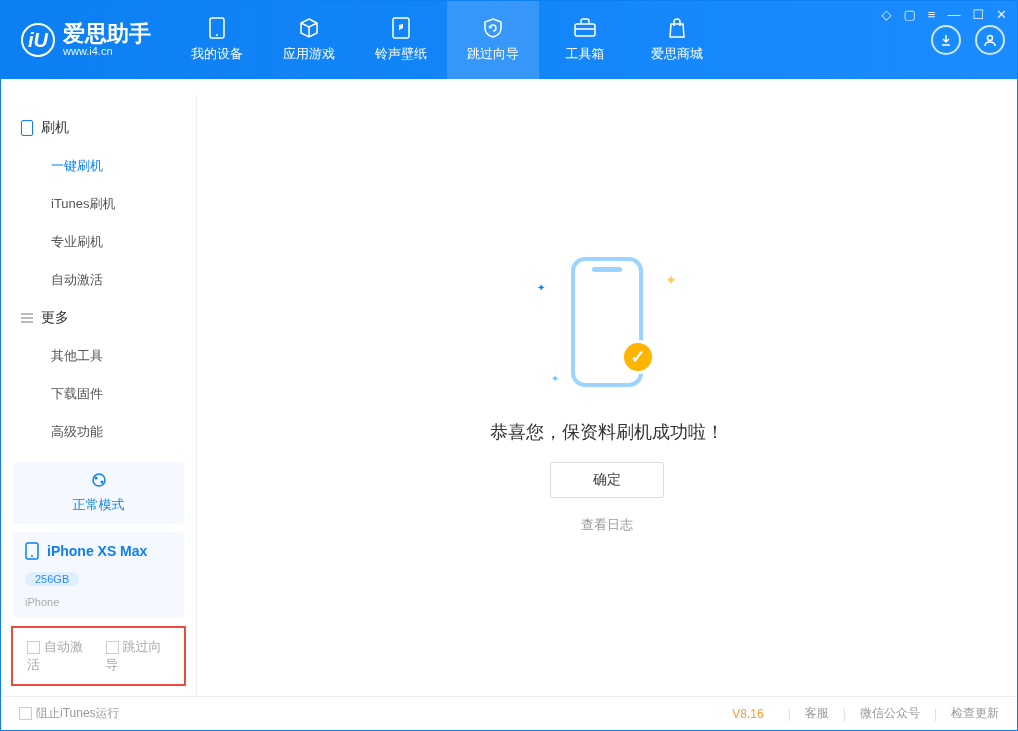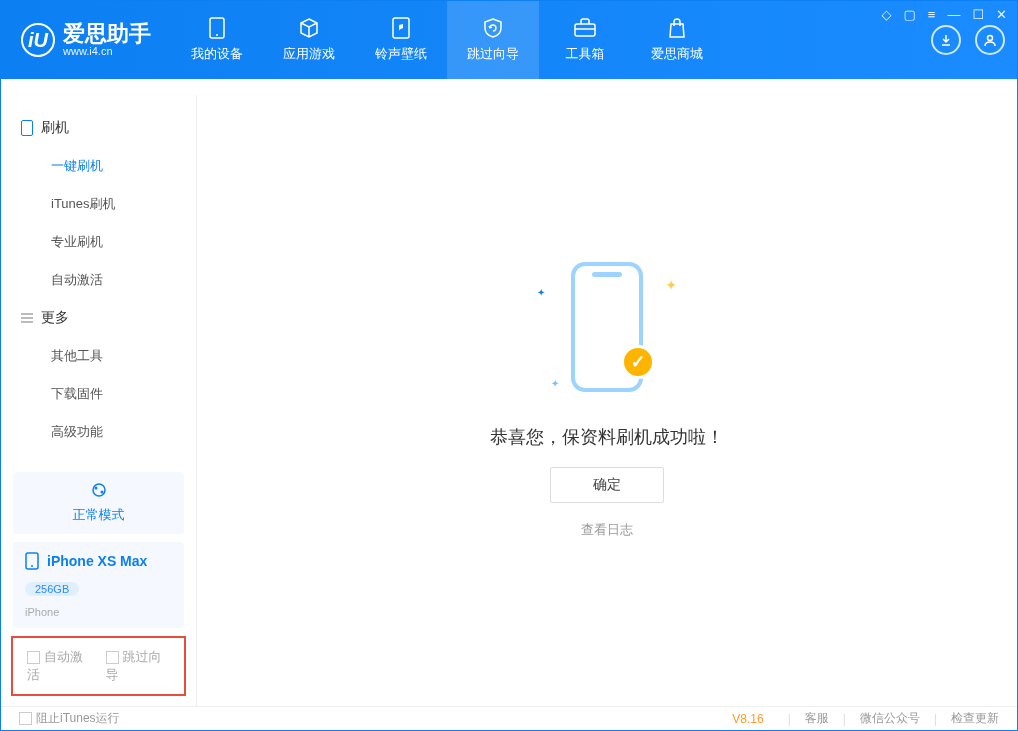--- a/index.html
+++ b/index.html
@@ -49,21 +49,21 @@
 .check { position: absolute; right: 32px; bottom: 28px; width: 34px; height: 34px; background: #ffb400; border-radius: 50%; display: flex; align-items: center; justify-content: center; color: #fff; font-size: 18px; font-weight: bold; border: 3px solid #fff; }
 .spark { position: absolute; font-size: 14px; color: #ffcb52; }
 .spark.s1 { left: 10px; top: 40px; color: #0c7ff2; font-size: 10px; }
 .spark.s2 { right: 10px; top: 30px; }
 .spark.s3 { left: 24px; bottom: 18px; color: #6fc2ff; font-size: 10px; }
 .success-msg { font-size: 18px; color: #333; }
 .ok-btn { border: 1px solid #ddd; background: #fff; padding: 8px 42px; font-size: 14px; cursor: pointer; border-radius: 2px; color: #444; }
 .log-link { color: #999; font-size: 13px; cursor: pointer; }
 
 
-.footer { height: 24px; border-top: 1px solid #eee; display: flex; align-items: center; padding: 0 18px; font-size: 12px; color: #999; gap: 6px; }
+.footer { height: 34px; border-top: 1px solid #eee; display: flex; align-items: center; padding: 0 18px; font-size: 12px; color: #999; gap: 6px; }
 .footer .spacer { flex: 1; }
 .footer .link { color: #999; cursor: pointer; }
 .footer .ver { color: #ff9a2e; margin-right: 10px; }
 .footer .sep { color: #ddd; margin: 0 8px; }
 </style>
 </head>
 <body>
 
 <div class="header">
   <div class="logo-area">

